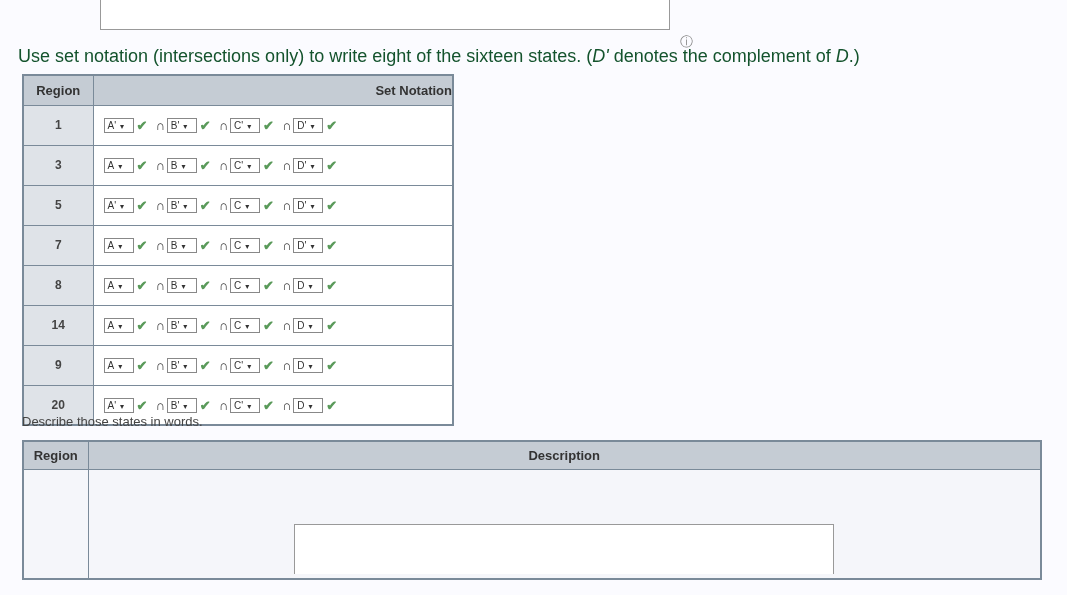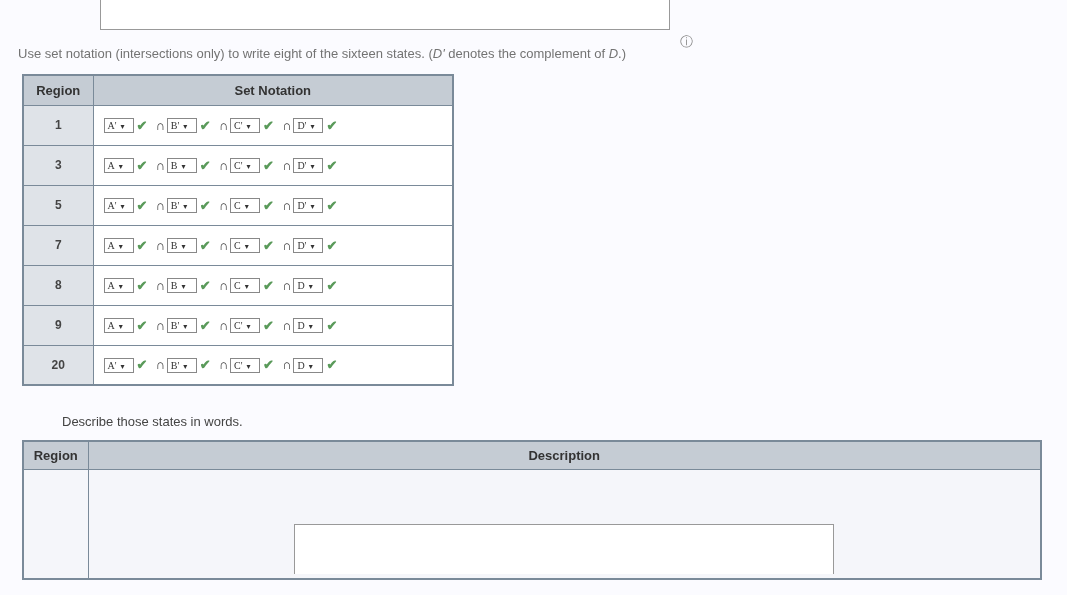--- a/index.html
+++ b/index.html
@@ -23,22 +23,22 @@
   .info-icon {
     position: absolute;
     left: 680px; top: 33px;
     width: 14px; height: 14px;
     font-size: 13px;
     color: #888;
   }
   .instruction {
     position: absolute;
     left: 18px; top: 46px;
-    font-size: 13px;
-    color: #737373;
+    font-size: 18px;
+    color: #14532d;
   }
   .instruction i { font-style: italic; }
   .tbl1 {
     position: absolute;
     left: 22px; top: 74px;
     border-collapse: collapse;
     border: 2px solid #7a8a99;
   }
   .tbl1 th, .tbl1 td {
     border: 1px solid #7a8a99;
@@ -46,37 +46,36 @@
     text-align: center;
     vertical-align: middle;
   }
   .tbl1 th {
     background: #c5ccd4;
     font-weight: bold;
     color: #333;
     height: 30px;
   }
   .tbl1 th.region-h { width: 70px; }
-  .tbl1 th.set-h { width: 360px; }
+  .tbl1 th.set-h { width: 360px; text-align: right; }
   .tbl1 td.region-c {
     width: 70px;
     background: #dfe3e8;
     font-weight: bold;
     font-size: 12px;
     color: #444;
     height: 40px;
   }
   .tbl1 td.set-c {
     width: 360px;
     background: #fff;
     height: 40px;
     text-align: left;
     padding-left: 10px;
     white-space: nowrap;
-    font-family: Liberation Serif, serif;
   }
   .sel {
     display: inline-block;
     border: 1px solid #888;
     background: #fff;
     font-size: 10px;
     padding: 1px 3px;
     min-width: 30px;
     vertical-align: middle;
     position: relative;
@@ -102,21 +101,20 @@
     vertical-align: middle;
     font-size: 13px;
     margin-right: 2px;
     color: #333;
   }
   .describe-text {
     position: absolute;
     left: 22px; top: 414px;
     font-size: 13px;
     color: #444;
-    padding-left: 40px;
   }
   .tbl2 {
     position: absolute;
     left: 22px; top: 440px;
     border-collapse: collapse;
     border: 2px solid #7a8a99;
     width: 1020px;
   }
   .tbl2 th {
     background: #c5ccd4;
@@ -173,20 +171,24 @@
           <td class="region-c">5</td>
           <td class="set-c"><span class="sel">A'</span><span class="check">✔</span><span class="cap">∩</span><span class="sel">B'</span><span class="check">✔</span><span class="cap">∩</span><span class="sel">C</span><span class="check">✔</span><span class="cap">∩</span><span class="sel">D'</span><span class="check">✔</span></td>
         </tr>
         <tr>
           <td class="region-c">7</td>
           <td class="set-c"><span class="sel">A</span><span class="check">✔</span><span class="cap">∩</span><span class="sel">B</span><span class="check">✔</span><span class="cap">∩</span><span class="sel">C</span><span class="check">✔</span><span class="cap">∩</span><span class="sel">D'</span><span class="check">✔</span></td>
         </tr>
         <tr>
           <td class="region-c">8</td>
           <td class="set-c"><span class="sel">A</span><span class="check">✔</span><span class="cap">∩</span><span class="sel">B</span><span class="check">✔</span><span class="cap">∩</span><span class="sel">C</span><span class="check">✔</span><span class="cap">∩</span><span class="sel">D</span><span class="check">✔</span></td>
+        </tr>
+        <tr>
+          <td class="region-c">14</td>
+          <td class="set-c"><span class="sel">A</span><span class="check">✔</span><span class="cap">∩</span><span class="sel">B'</span><span class="check">✔</span><span class="cap">∩</span><span class="sel">C</span><span class="check">✔</span><span class="cap">∩</span><span class="sel">D</span><span class="check">✔</span></td>
         </tr>
         <tr>
           <td class="region-c">9</td>
           <td class="set-c"><span class="sel">A</span><span class="check">✔</span><span class="cap">∩</span><span class="sel">B'</span><span class="check">✔</span><span class="cap">∩</span><span class="sel">C'</span><span class="check">✔</span><span class="cap">∩</span><span class="sel">D</span><span class="check">✔</span></td>
         </tr>
         <tr>
           <td class="region-c">20</td>
           <td class="set-c"><span class="sel">A'</span><span class="check">✔</span><span class="cap">∩</span><span class="sel">B'</span><span class="check">✔</span><span class="cap">∩</span><span class="sel">C'</span><span class="check">✔</span><span class="cap">∩</span><span class="sel">D</span><span class="check">✔</span></td>
         </tr>
       </tbody>

